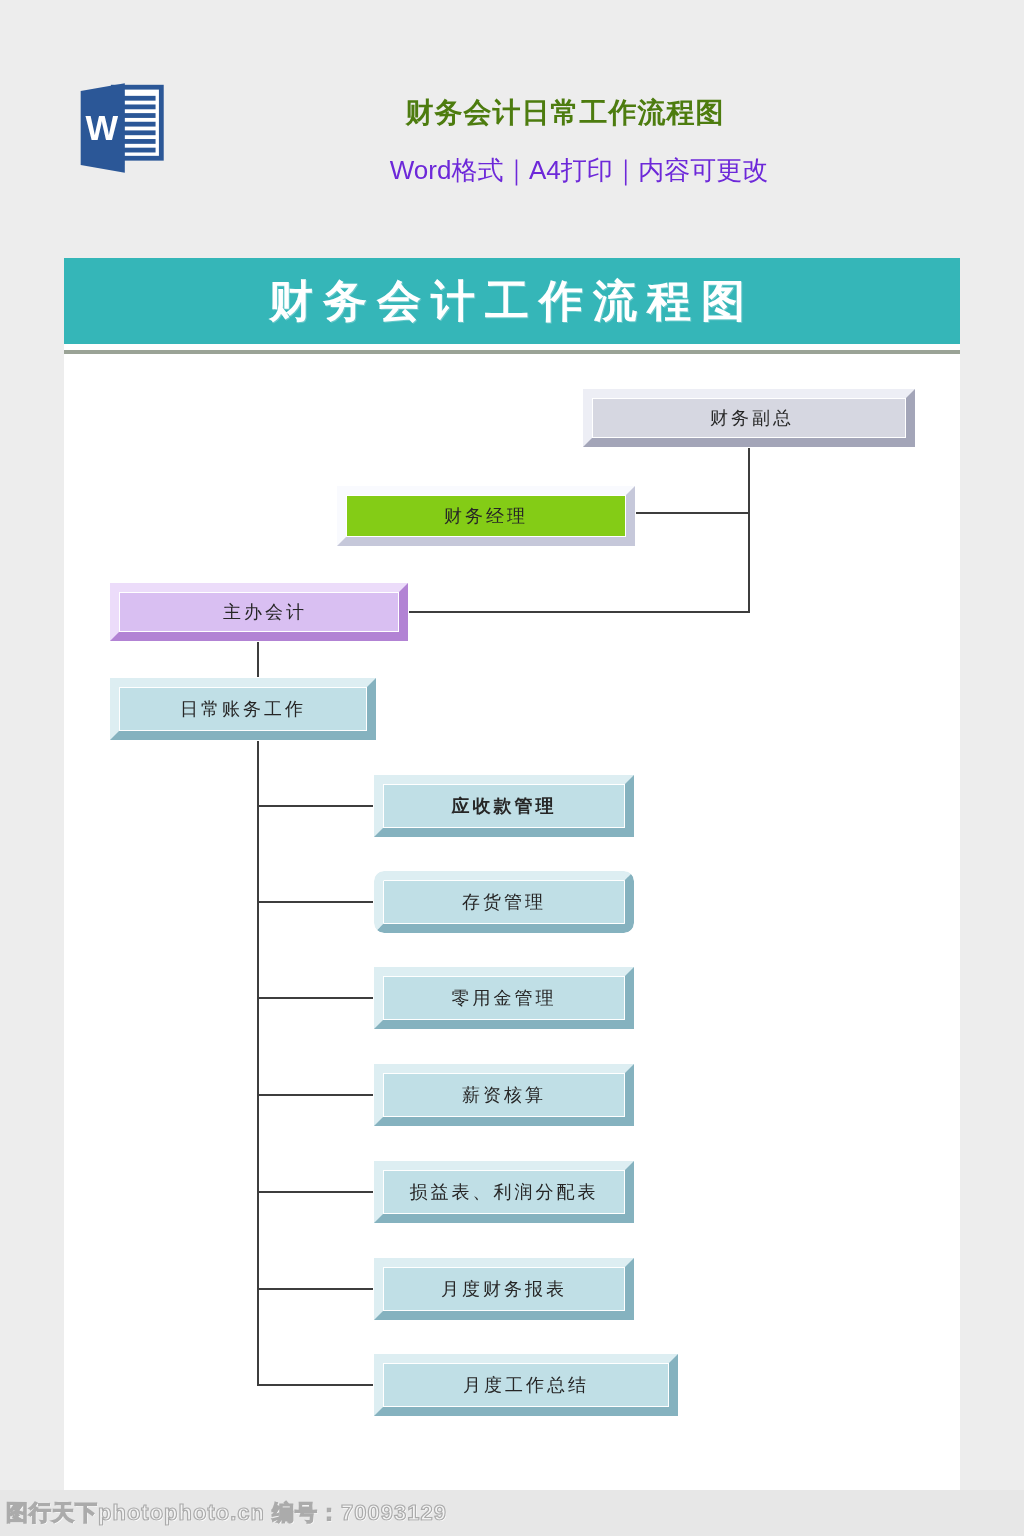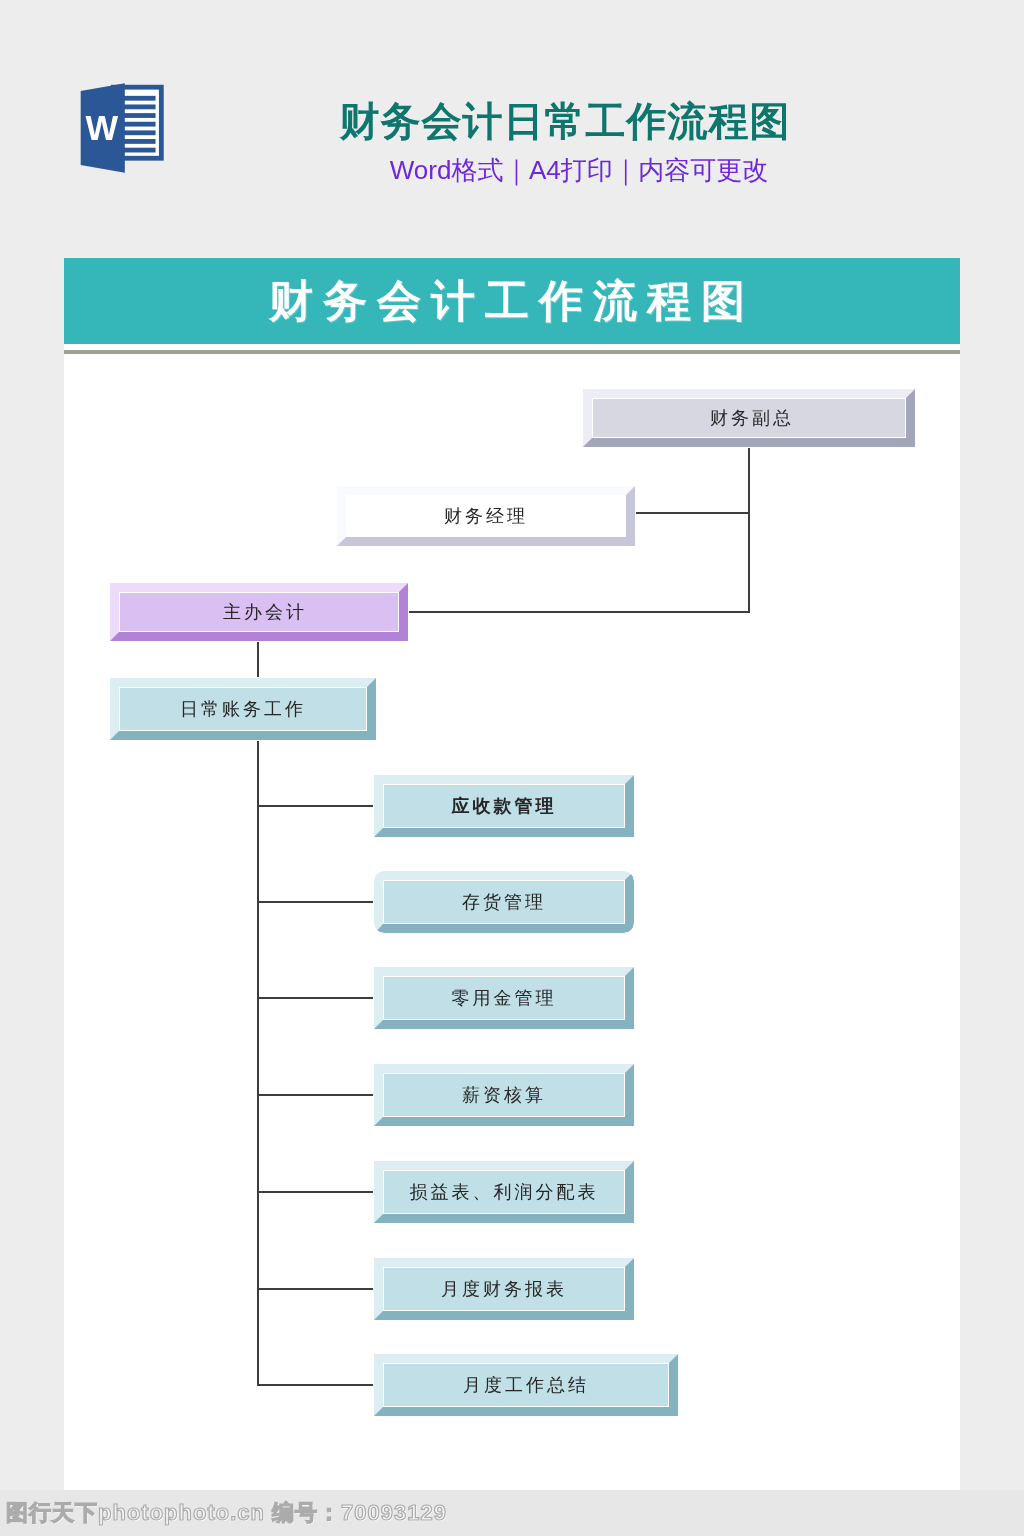--- a/index.html
+++ b/index.html
@@ -6,21 +6,21 @@
   body {
     width:1024px; height:1536px; position:relative;
     background:#ededed;
     font-family:"Liberation Sans", sans-serif;
     overflow:hidden;
   }
   
   .word-icon { position:absolute; left:73px; top:82px; width:96px; height:92px; }
   .hdr-title {
     position:absolute; left:170px; top:94px; width:790px;
-    text-align:center; font-size:40px; font-weight:bold; color:#0f766e;
+    text-align:center; font-size:28px; font-weight:bold; color:#4d7c0f;
     letter-spacing:1px;
   }
   .hdr-sub {
     position:absolute; left:184px; top:153px; width:790px;
     text-align:center; font-size:26px; color:#6d28d9;
   }
   
   .banner {
     position:absolute; left:64px; top:258px; width:896px; height:86px;
     background:#35b6b8; display:flex; align-items:center; justify-content:center;
@@ -38,21 +38,21 @@
   
   .node {
     position:absolute; box-sizing:border-box;
     border:9px solid; outline:1px solid #ffffff;
     box-shadow: inset 0 0 0 1px #ffffff;
     display:flex; align-items:center; justify-content:center;
     font-family:"Liberation Serif", serif; font-size:18px; color:#262626;
     letter-spacing:3px; white-space:nowrap;
   }
   .node.gray   { background:#d6d7e1; border-color:#edeef5 #a3a5b8 #a3a5b8 #edeef5; }
-  .node.lgray  { background:#ffffff; border-color:#f9fafe #c6c8da #c6c8da #f9fafe;font-family:Liberation Mono, monospace; }
+  .node.lgray  { background:#84cc16; border-color:#f9fafe #c6c8da #c6c8da #f9fafe;font-family:Liberation Mono, monospace; }
   .node.purple { background:#d9bff2; border-color:#ecdcfa #b283d4 #b283d4 #ecdcfa; }
   .node.teal   { background:#c0dfe6; border-color:#ddeef2 #85b2bf #85b2bf #ddeef2; }
 
   .n-vp    { left:583px; top:389px; width:332px; height:58px;padding-left:6px; }
   .n-mgr   { left:337px; top:486px; width:298px; height:60px; }
   .n-chief { left:110px; top:583px; width:298px; height:58px;padding-left:12px; }
   .n-daily { left:110px; top:678px; width:266px; height:62px; }
   .n-c0 { left:374px; top:775px;  width:260px; height:62px;font-weight:bold; }
   .n-c1 { left:374px; top:871px;  width:260px; height:62px;border-radius:10px; }
   .n-c2 { left:374px; top:967px;  width:260px; height:62px; }

